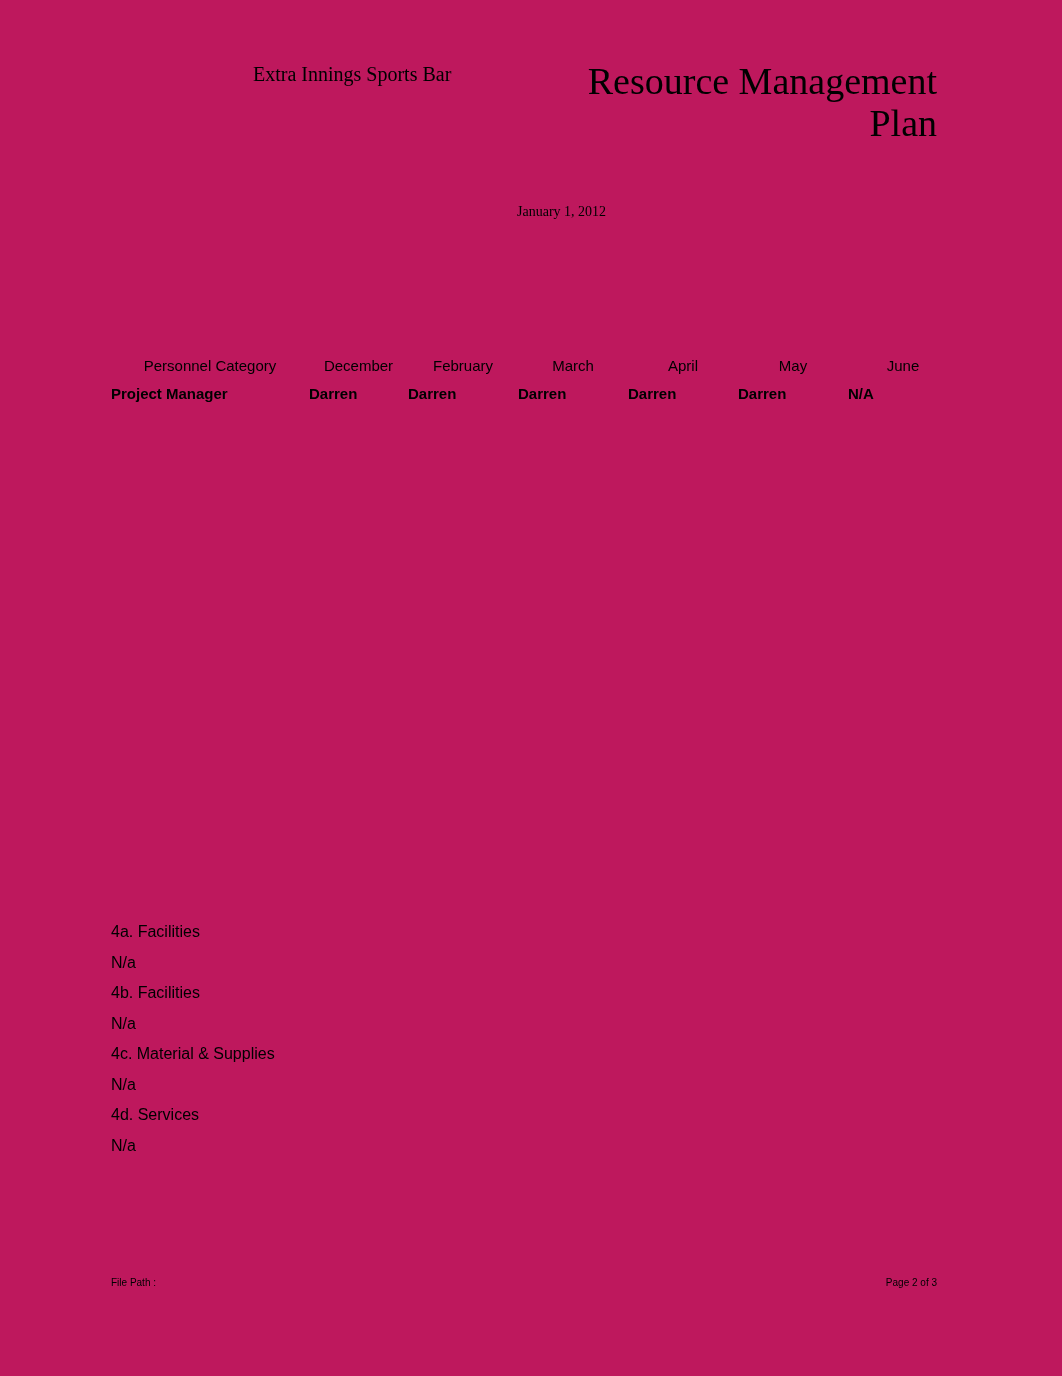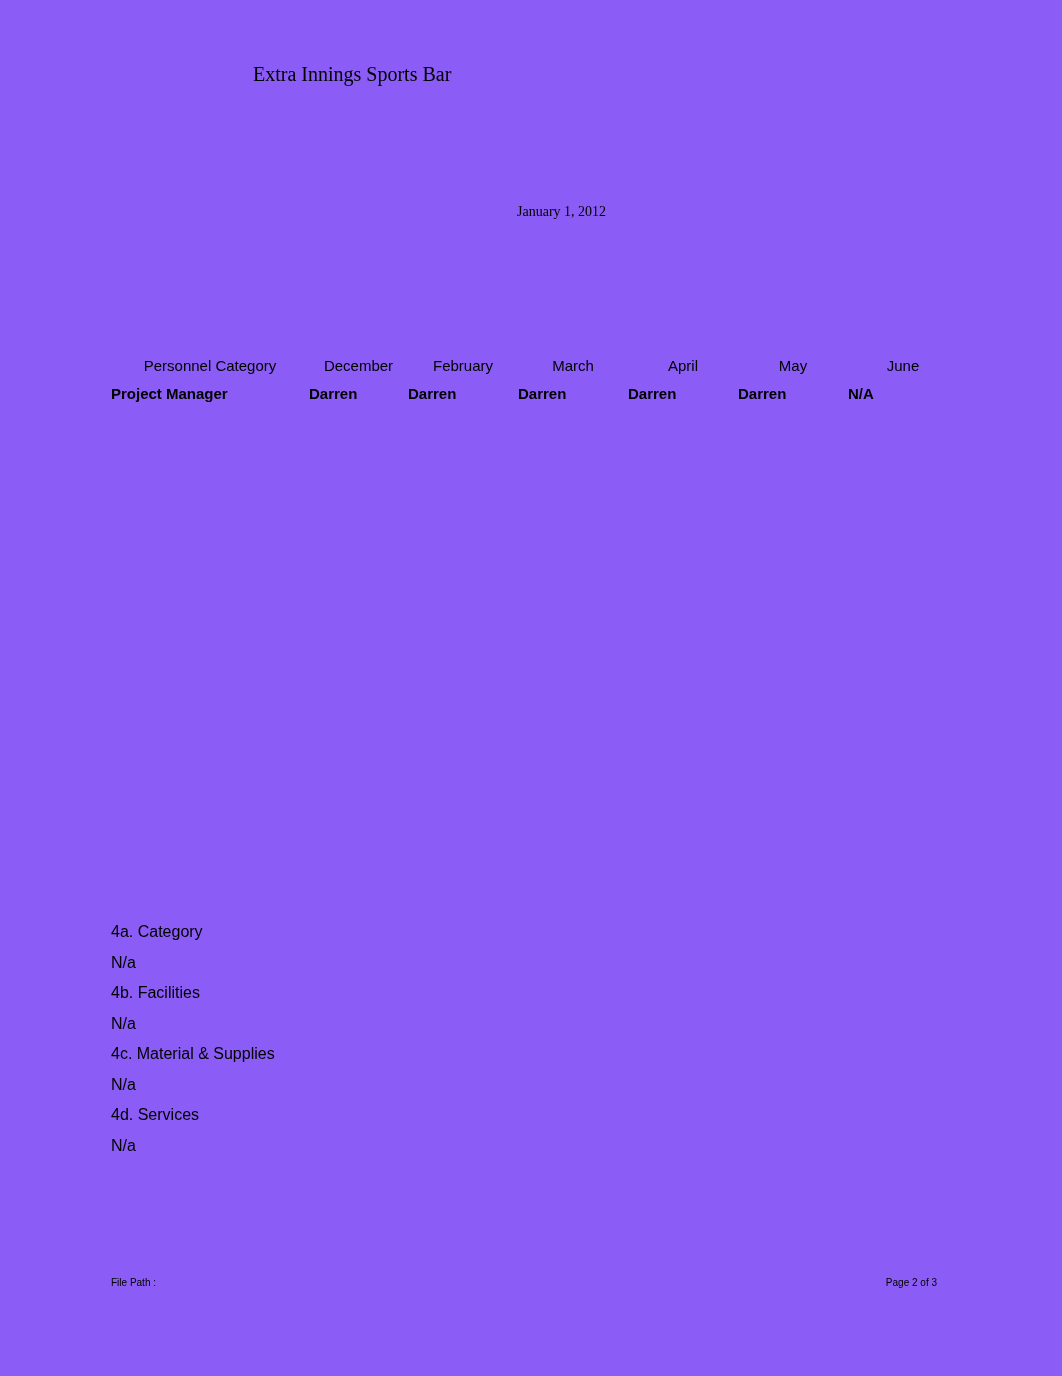--- a/index.html
+++ b/index.html
@@ -4,21 +4,21 @@
 <style>
   html, body {
     margin: 0;
     padding: 0;
     background: #ffffff;
   }
   .page {
     position: relative;
     width: 1062px;
     height: 1376px;
-    background: #8b5cf6;
+    background: #be185d;
     overflow: hidden;
     color: #000000;
   }
 
   
   .org-name {
     position: absolute;
     left: 253px;
     top: 61px;
     font-family: "Liberation Serif", "DejaVu Serif", serif;
@@ -110,20 +110,21 @@
   }
   .footer-left, .footer-right { white-space: nowrap; }
 </style>
 </head>
 <body>
 
 <div class="page">
 
   <div class="org-name">Extra Innings Sports Bar</div>
 
+  <h1 class="doc-title">Resource Management Plan</h1>
 
   <div class="doc-date">January 1, 2012</div>
 
   <table class="resource-table">
     <thead>
       <tr>
         <th class="col-category">Personnel Category</th>
         <th class="col-month">December</th>
         <th class="col-month-wide">February</th>
         <th class="col-month-wide">March</th>
@@ -139,21 +140,21 @@
         <td>Darren</td>
         <td>Darren</td>
         <td>Darren</td>
         <td>Darren</td>
         <td>N/A</td>
       </tr>
     </tbody>
   </table>
 
   <div class="section-list">
-    <div class="line">4a. Category</div>
+    <div class="line">4a. Facilities</div>
     <div class="line">N/a</div>
     <div class="line">4b. Facilities</div>
     <div class="line">N/a</div>
     <div class="line">4c. Material &amp; Supplies</div>
     <div class="line">N/a</div>
     <div class="line">4d. Services</div>
     <div class="line">N/a</div>
   </div>
 
   <div class="footer">

